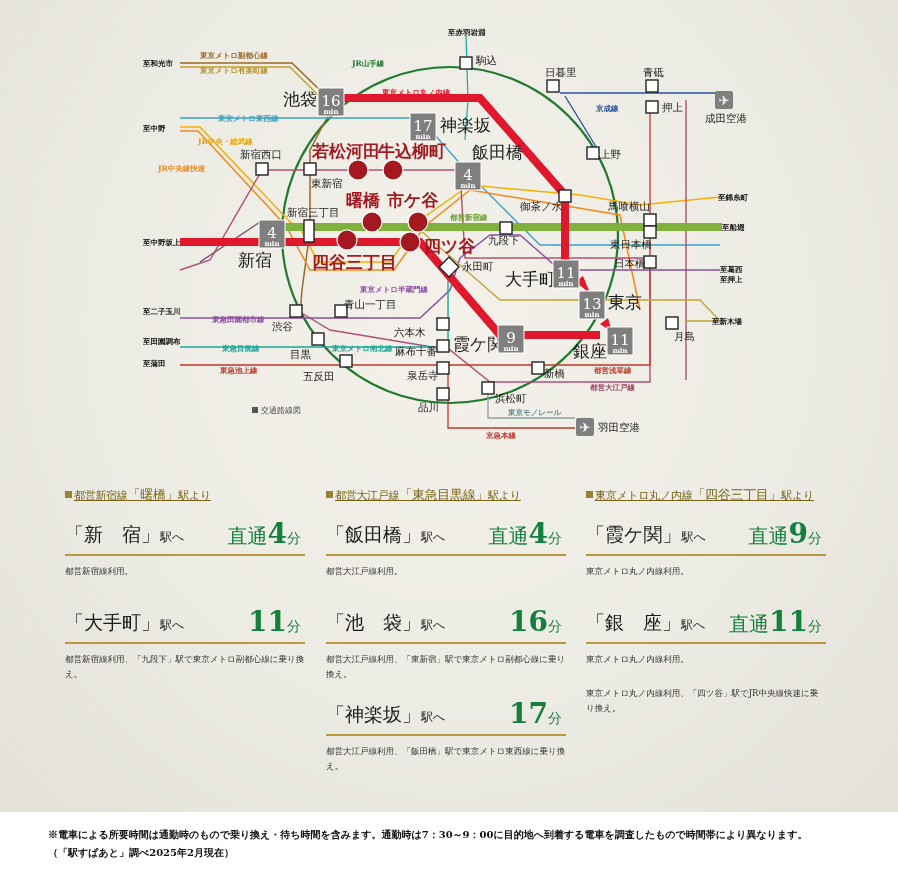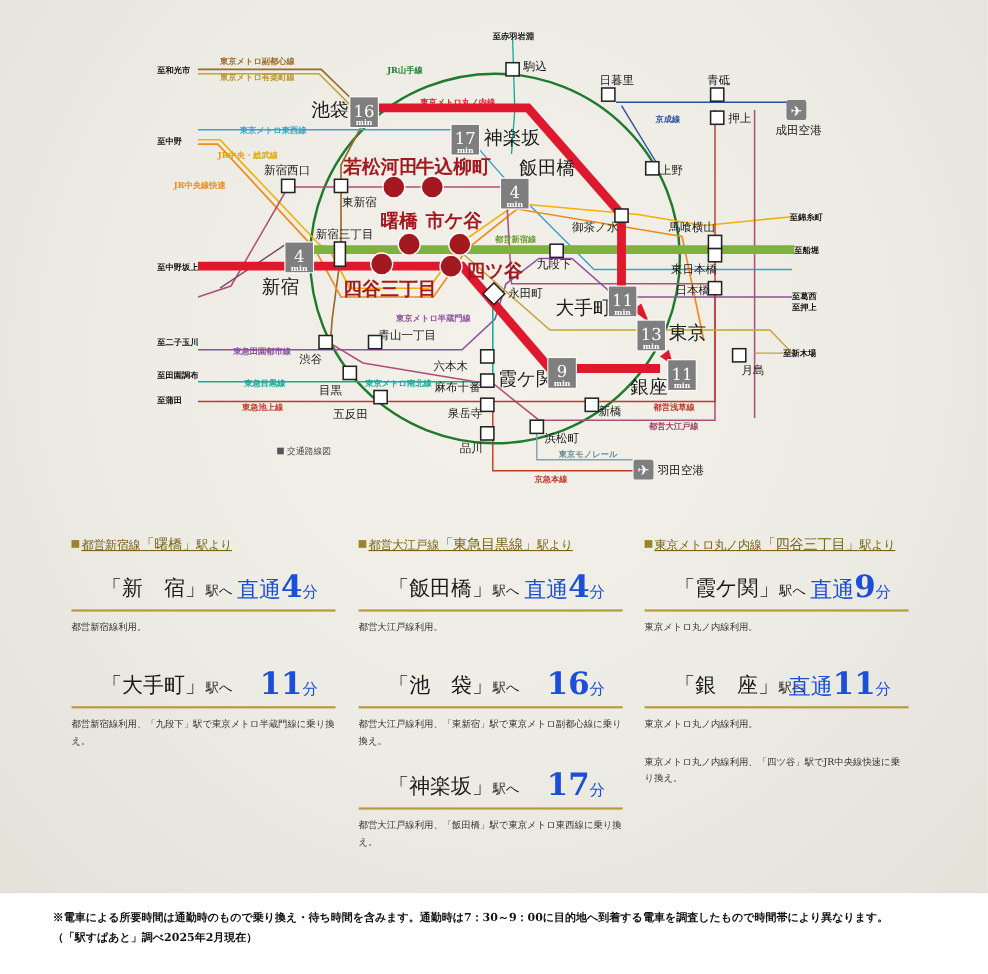--- a/index.html
+++ b/index.html
@@ -22,23 +22,23 @@
   .min-n { font-size: 15px; fill: #fff; }
   .min-u { font-size: 7px; fill: #fff; font-weight: bold; }
   .legend-note { position: absolute; left: 252px; top: 405px; font-size: 8px; color: #444; }
   .legend-note .sq { display:inline-block; width:6px; height:6px; background:#555; margin-right:3px; vertical-align: 0; }
 
   .col { position: absolute; top: 486px; width: 240px; }
   .col-head { font-size: 11px; color: #7a6418; white-space: nowrap; letter-spacing: -0.3px; text-decoration: underline; }
   .col-head .sq { display:inline-block; width:7px; height:7px; background:#9a8230; margin-right:2px; vertical-align: 1px; }
   .col-head .hl { font-size: 13px; }
   .route { position: relative; height: 38px; border-bottom: 2px solid #b89a3e; margin-top: 14px; }
-  .route .dest { position: absolute; left: 0; bottom: 6px; font-size: 19px; color: #1a1a1a; white-space: nowrap; margin-left: 27px; }
+  .route .dest { position: absolute; left: 0; bottom: 6px; font-size: 19px; color: #1a1a1a; white-space: nowrap; }
   .route .dest .eki { font-size: 12px; }
-  .route .time { position: absolute; right: 16px; bottom: 4px; color: #1d4ed8; white-space: nowrap; }
+  .route .time { position: absolute; right: 4px; bottom: 4px; color: #15803d; white-space: nowrap; }
   .route .time .pre { font-size: 20px; }
   .route .time .num { font-size: 28px; font-weight: bold; }
   .route .time .unit { font-size: 14px; }
   .note { font-size: 8.5px; color: #333; line-height: 15px; margin-top: 8px; min-height: 26px; }
   .route.first { margin-top: 12px; }
 
   .footer { position: absolute; left: 48px; top: 826px; font-size: 10px; color: #111; line-height: 18px; font-weight: bold; }
 </style>
 </head>
 <body>
@@ -268,21 +268,21 @@
   <div class="col-head"><span class="sq"></span><span>都営新宿線</span><span class="hl">「曙橋」</span><span>駅より</span></div>
   <div class="route first">
     <div class="dest"><span>「新　宿」</span><span class="eki">駅へ</span></div>
     <div class="time"><span class="pre">直通</span><span class="num">4</span><span class="unit">分</span></div>
   </div>
   <div class="note">都営新宿線利用。</div>
   <div class="route">
     <div class="dest"><span>「大手町」</span><span class="eki">駅へ</span></div>
     <div class="time"><span class="pre"></span><span class="num">11</span><span class="unit">分</span></div>
   </div>
-  <div class="note">都営新宿線利用、「九段下」駅で東京メトロ半蔵門線に乗り換え。</div>
+  <div class="note">都営新宿線利用、「九段下」駅で東京メトロ副都心線に乗り換え。</div>
 </div>
 
 <div class="col" style="left:326px;">
   <div class="col-head"><span class="sq"></span><span>都営大江戸線</span><span class="hl">「東急目黒線」</span><span>駅より</span></div>
   <div class="route first">
     <div class="dest"><span>「飯田橋」</span><span class="eki">駅へ</span></div>
     <div class="time"><span class="pre">直通</span><span class="num">4</span><span class="unit">分</span></div>
   </div>
   <div class="note">都営大江戸線利用。</div>
   <div class="route">

